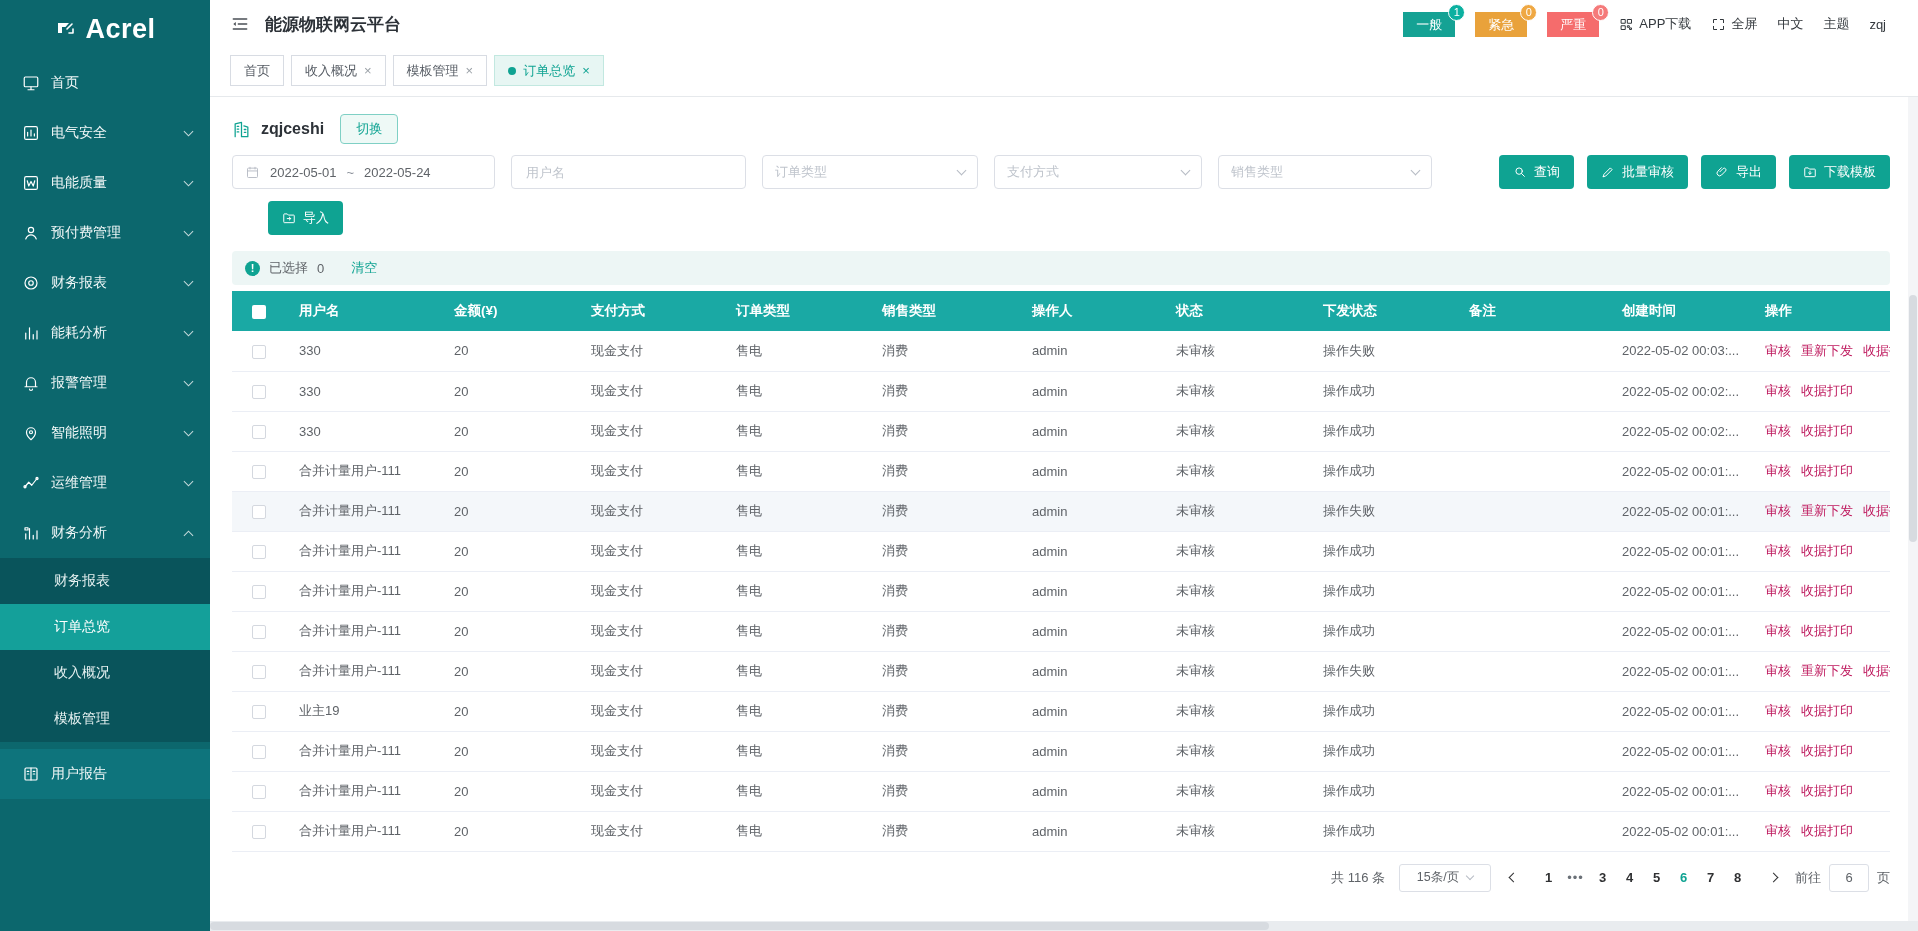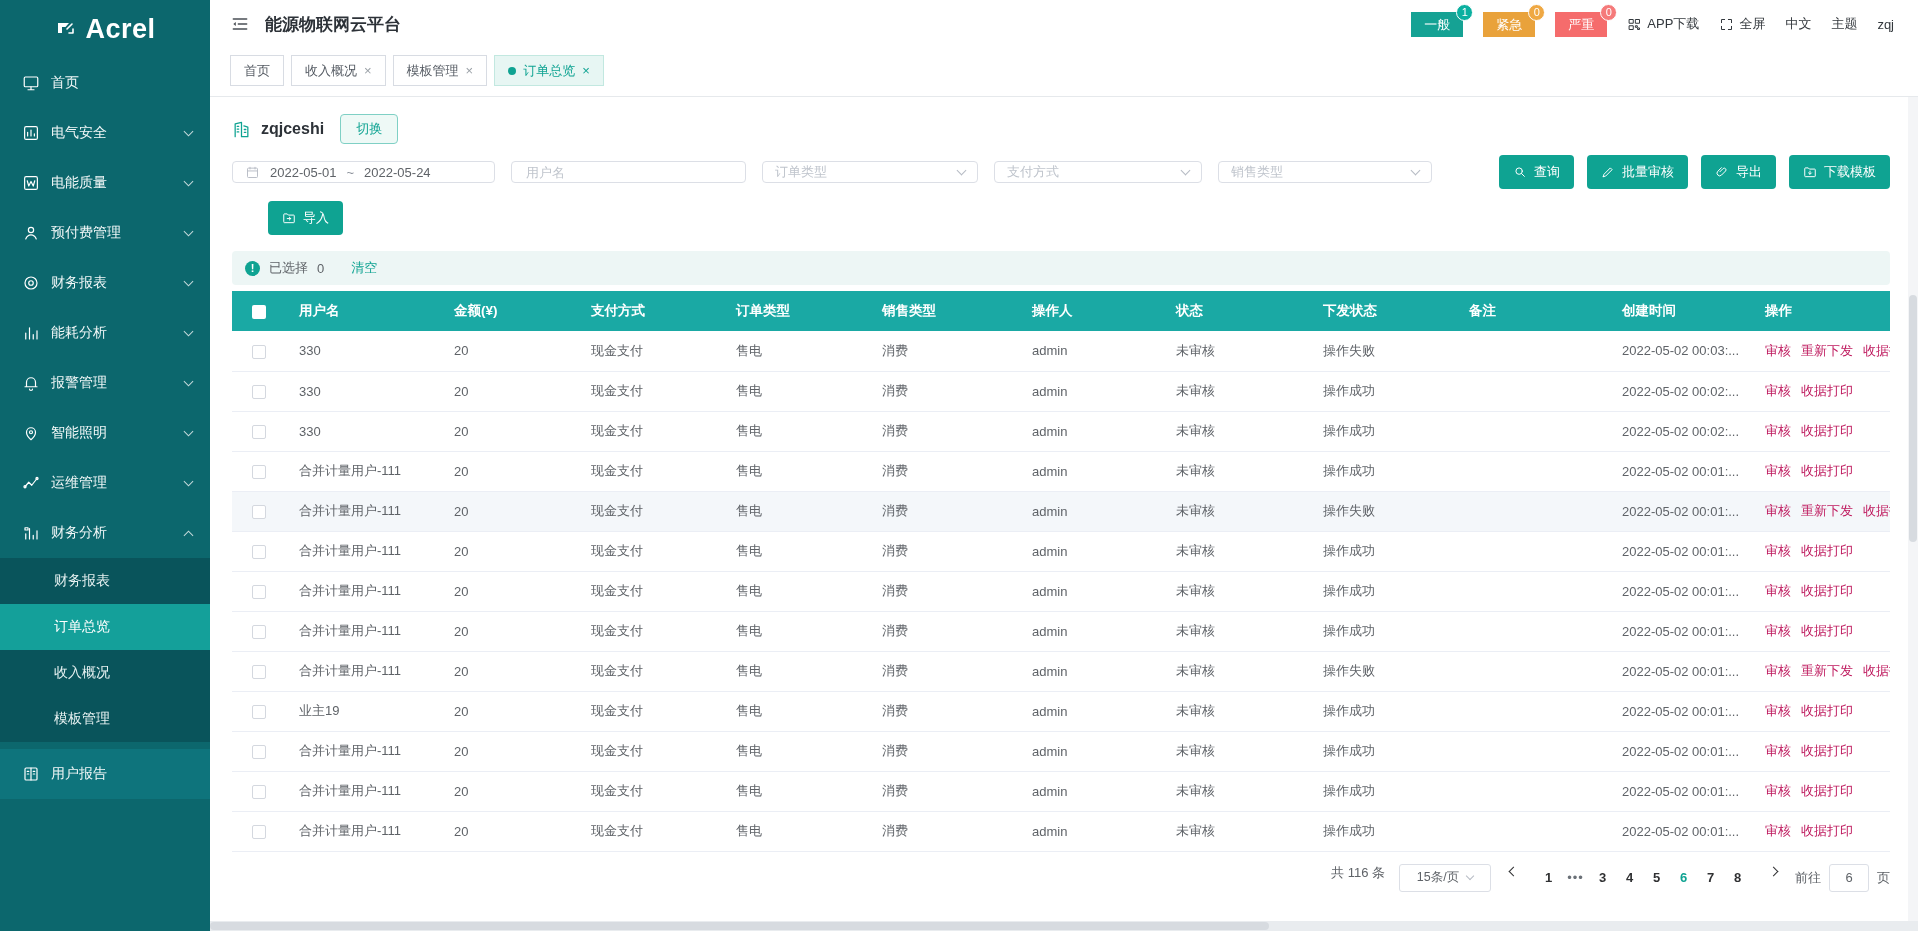--- a/index.html
+++ b/index.html
@@ -19,21 +19,21 @@
   .arrow.up{transform:rotate(-135deg);margin-top:4px;}
   .no-icon{padding-left:22px;}
   .submenu{background:#09545b;flex:none;}
   .sub-item{height:46px;display:flex;align-items:center;padding-left:54px;font-size:14px;cursor:pointer;color:#e8f2f2;}
   .sub-item.active{background:#14a09a;color:#fff;}
   .s-item.bottom{background:#0e747c;margin-top:7px;}
 
   
   .main{flex:1;display:flex;flex-direction:column;min-width:0;position:relative;}
 
-  .topbar{height:48px;flex:none;display:flex;align-items:center;padding:0 24px 0 20px;background:#fff;}
+  .topbar{height:48px;flex:none;display:flex;align-items:center;padding:0 32px 0 20px;background:#fff;}
   .hamburger{width:20px;height:20px;display:inline-flex;cursor:pointer;}
   .hamburger svg{stroke:#4a4f55;stroke-width:1.8;stroke-linecap:round;}
   .page-title{font-size:17px;font-weight:700;color:#2d3238;margin-left:15px;}
   .top-right{margin-left:auto;display:flex;align-items:center;gap:20px;}
   .chip{position:relative;color:#fff;font-size:13px;padding:4px 13px;cursor:pointer;line-height:17px;}
   .chip .sup{position:absolute;top:-8px;right:-10px;min-width:17px;height:17px;border-radius:9px;color:#fff;
     font-size:11px;line-height:15px;text-align:center;border:1px solid #fff;padding:0 3px;}
   .top-link{display:flex;align-items:center;gap:5px;font-size:13px;color:#33383d;cursor:pointer;}
   .top-link svg{stroke:#33383d;fill:none;stroke-width:1.6;stroke-linecap:round;stroke-linejoin:round;}
 
@@ -46,21 +46,21 @@
   .dot{width:8px;height:8px;border-radius:50%;background:#0fa392;display:inline-block;}
 
   .content{flex:1;position:relative;padding:18px 28px 0 22px;background:#fff;min-height:0;}
 
   .company-row{display:flex;align-items:center;gap:10px;height:28px;}
   .company-row svg{stroke:#0fa392;fill:none;stroke-width:1.6;stroke-linecap:round;stroke-linejoin:round;}
   .company-name{font-size:16px;font-weight:700;color:#2d3238;}
   .btn-switch{border:1px solid #7fd0c5;color:#0fa392;background:#eef9f6;font-size:13px;padding:5px 15px;border-radius:4px;cursor:pointer;margin-left:6px;}
 
   .filter-row{margin-top:12px;display:flex;align-items:center;gap:16px;}
-  .box{height:22px;border:1px solid #dcdfe6;border-radius:4px;display:flex;align-items:center;background:#fff;font-size:13px;}
+  .box{height:34px;border:1px solid #dcdfe6;border-radius:4px;display:flex;align-items:center;background:#fff;font-size:13px;}
   .date-box{width:263px;padding:0 12px;gap:10px;color:#5f6368;}
   .date-box svg{stroke:#b6bbc4;fill:none;stroke-width:1.5;flex:none;}
   .date-sep{color:#8a9099;}
   .input{width:235px;padding:0 12px;}
   .input input{border:none;outline:none;width:100%;font-size:13px;color:#5f6368;font-family:inherit;}
   .input input::placeholder{color:#bfc4cc;}
   .select{padding:0 12px;color:#bfc4cc;justify-content:space-between;cursor:pointer;}
   .select .arrow{border-color:#b6bbc4;}
   .sel-1{width:216px;}.sel-2{width:208px;}.sel-3{width:214px;}
   .btn-group{margin-left:auto;display:flex;gap:13px;}
@@ -77,21 +77,21 @@
 
   table.grid{margin-top:6px;width:100%;border-collapse:collapse;table-layout:fixed;}
   .grid th{height:40px;background:#1aa9a4;color:#fff;font-size:13.5px;font-weight:700;text-align:left;padding:0 0 0 14px;white-space:nowrap;overflow:hidden;}
   .grid td{height:40px;border-bottom:1px solid #ebeef5;font-size:13px;color:#5f6368;padding:0 0 0 14px;white-space:nowrap;overflow:hidden;}
   .grid th.c-check,.grid td.c-check{padding:0;text-align:center;}
   .cb{width:14px;height:14px;border:1px solid #d4d8df;border-radius:2px;background:#fff;display:inline-block;vertical-align:middle;cursor:pointer;}
   .cb.head{border:none;}
   tr.hl td{background:#f4f7fa;}
   td.c-actions a{color:#be185d;margin-right:10px;cursor:pointer;text-decoration:none;}
 
-  .pager{margin-top:12px;display:flex;justify-content:flex-end;gap:14px;font-size:13px;color:#5f6368;}
+  .pager{margin-top:12px;display:flex;align-items:center;justify-content:flex-end;gap:14px;font-size:13px;color:#5f6368;}
   .psize{width:92px;height:28px;border:1px solid #dcdfe6;border-radius:3px;display:flex;align-items:center;justify-content:center;gap:8px;font-size:12.5px;cursor:pointer;}
   .psize .arrow{border-color:#b6bbc4;width:6px;height:6px;}
   .pnav{width:16px;height:16px;position:relative;cursor:pointer;display:inline-flex;align-items:center;justify-content:center;}
   .pnav .arrow{border-color:#303133;width:7px;height:7px;margin:0;}
   .pnav.prev .arrow{transform:rotate(135deg);}
   .pnav.next .arrow{transform:rotate(-45deg);}
   .pages{display:flex;align-items:center;}
   .pnum{min-width:27px;text-align:center;font-weight:700;color:#303133;cursor:pointer;padding:0 2px;}
   .pnum.act{color:#0fa392;}
   .pnum.dots{font-weight:400;color:#6a7077;letter-spacing:1px;}

